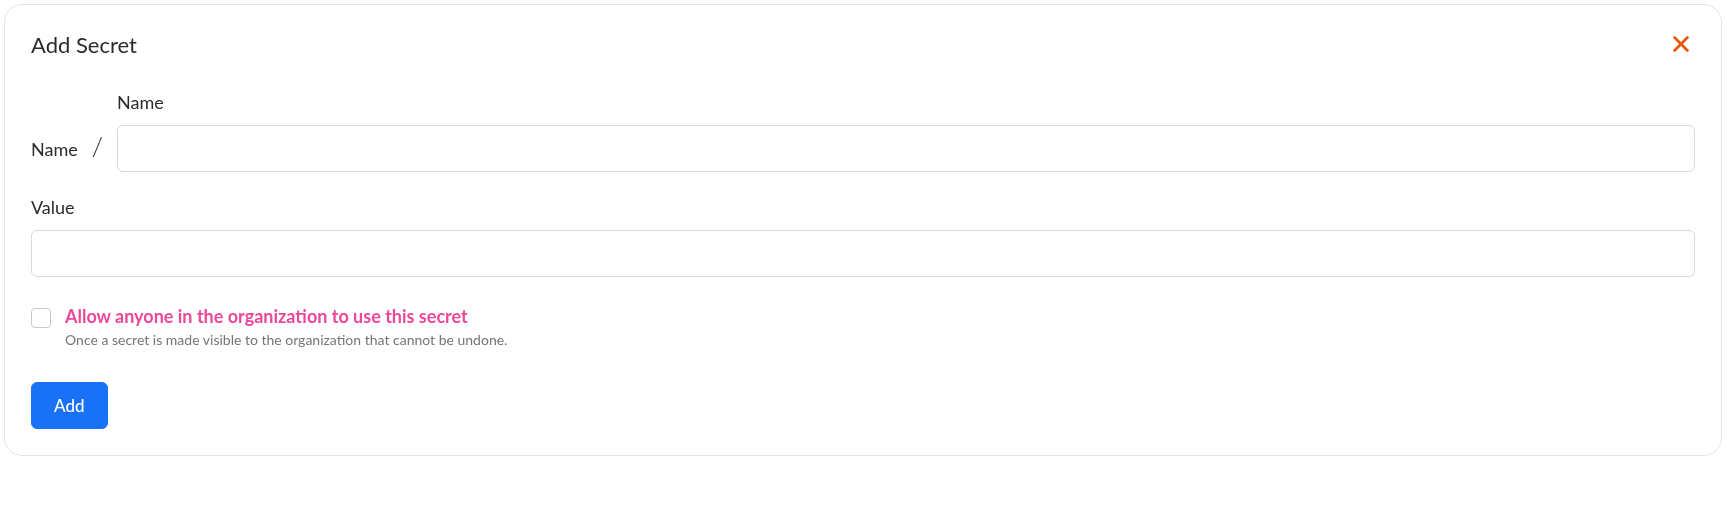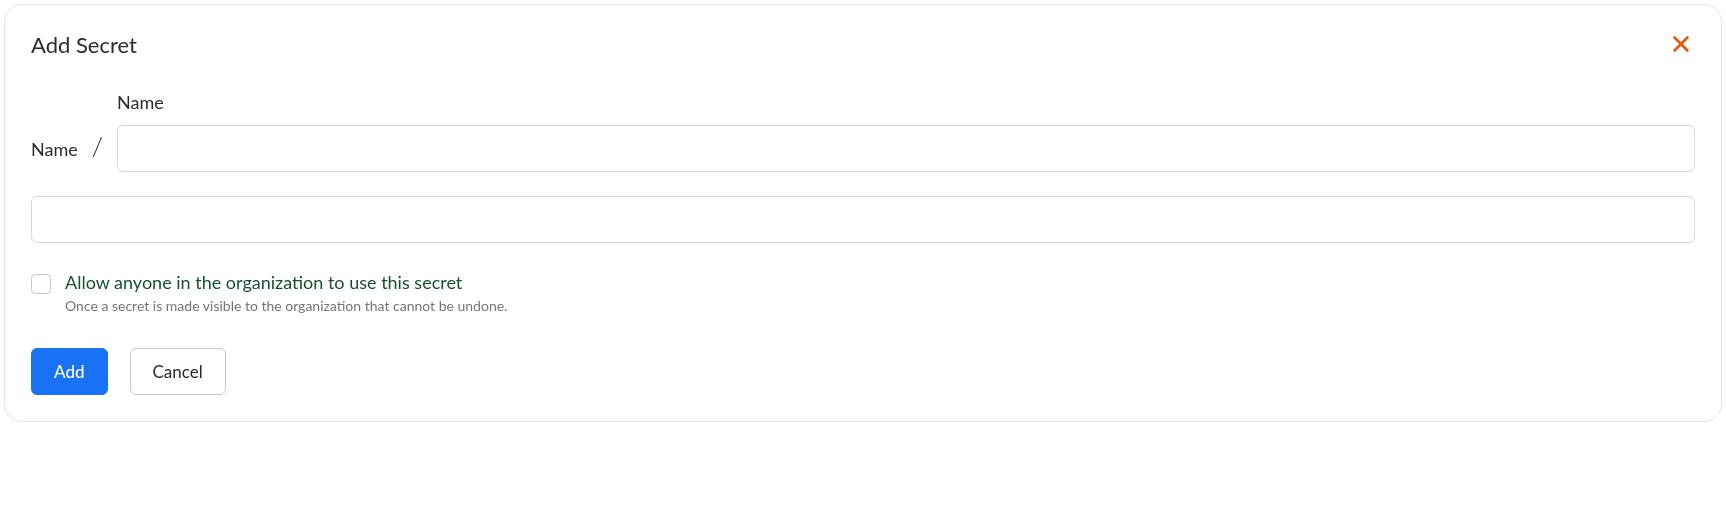--- a/index.html
+++ b/index.html
@@ -141,22 +141,22 @@
     background: #1971f5;
     border-color: #1971f5;
   }
   .checkbox-text-wrap {
     display: flex;
     flex-direction: column;
     gap: 4px;
   }
   .checkbox-label {
     font-size: 18px;
-    color: #14532d;
-    font-weight: 400;
+    color: #ec4899;
+    font-weight: 700;
   }
   .checkbox-help {
     font-size: 14px;
     color: #767676;
     font-weight: 400;
   }
   .button-row {
     display: flex;
     gap: 22px;
   }
@@ -204,29 +204,29 @@
 
     <div class="slash-sep">/</div>
 
     <div class="field-group grow">
       <label class="field-label">Name</label>
       <input type="text" class="text-input" value="" style="">
     </div>
   </div>
 
   <div class="field-group value-section">
+    <label class="field-label">Value</label>
     <input type="text" class="text-input" value="" style="">
   </div>
 
   <div class="checkbox-row">
     <input type="checkbox" class="checkbox-input" style="">
     <div class="checkbox-text-wrap">
       <span class="checkbox-label">Allow anyone in the organization to use this secret</span>
       <span class="checkbox-help">Once a secret is made visible to the organization that cannot be undone.</span>
     </div>
   </div>
 
   <div class="button-row">
     <button class="btn btn-primary">Add</button>
-    <button class="btn btn-secondary">Cancel</button>
   </div>
 
 </div>
 
 </body></html>

